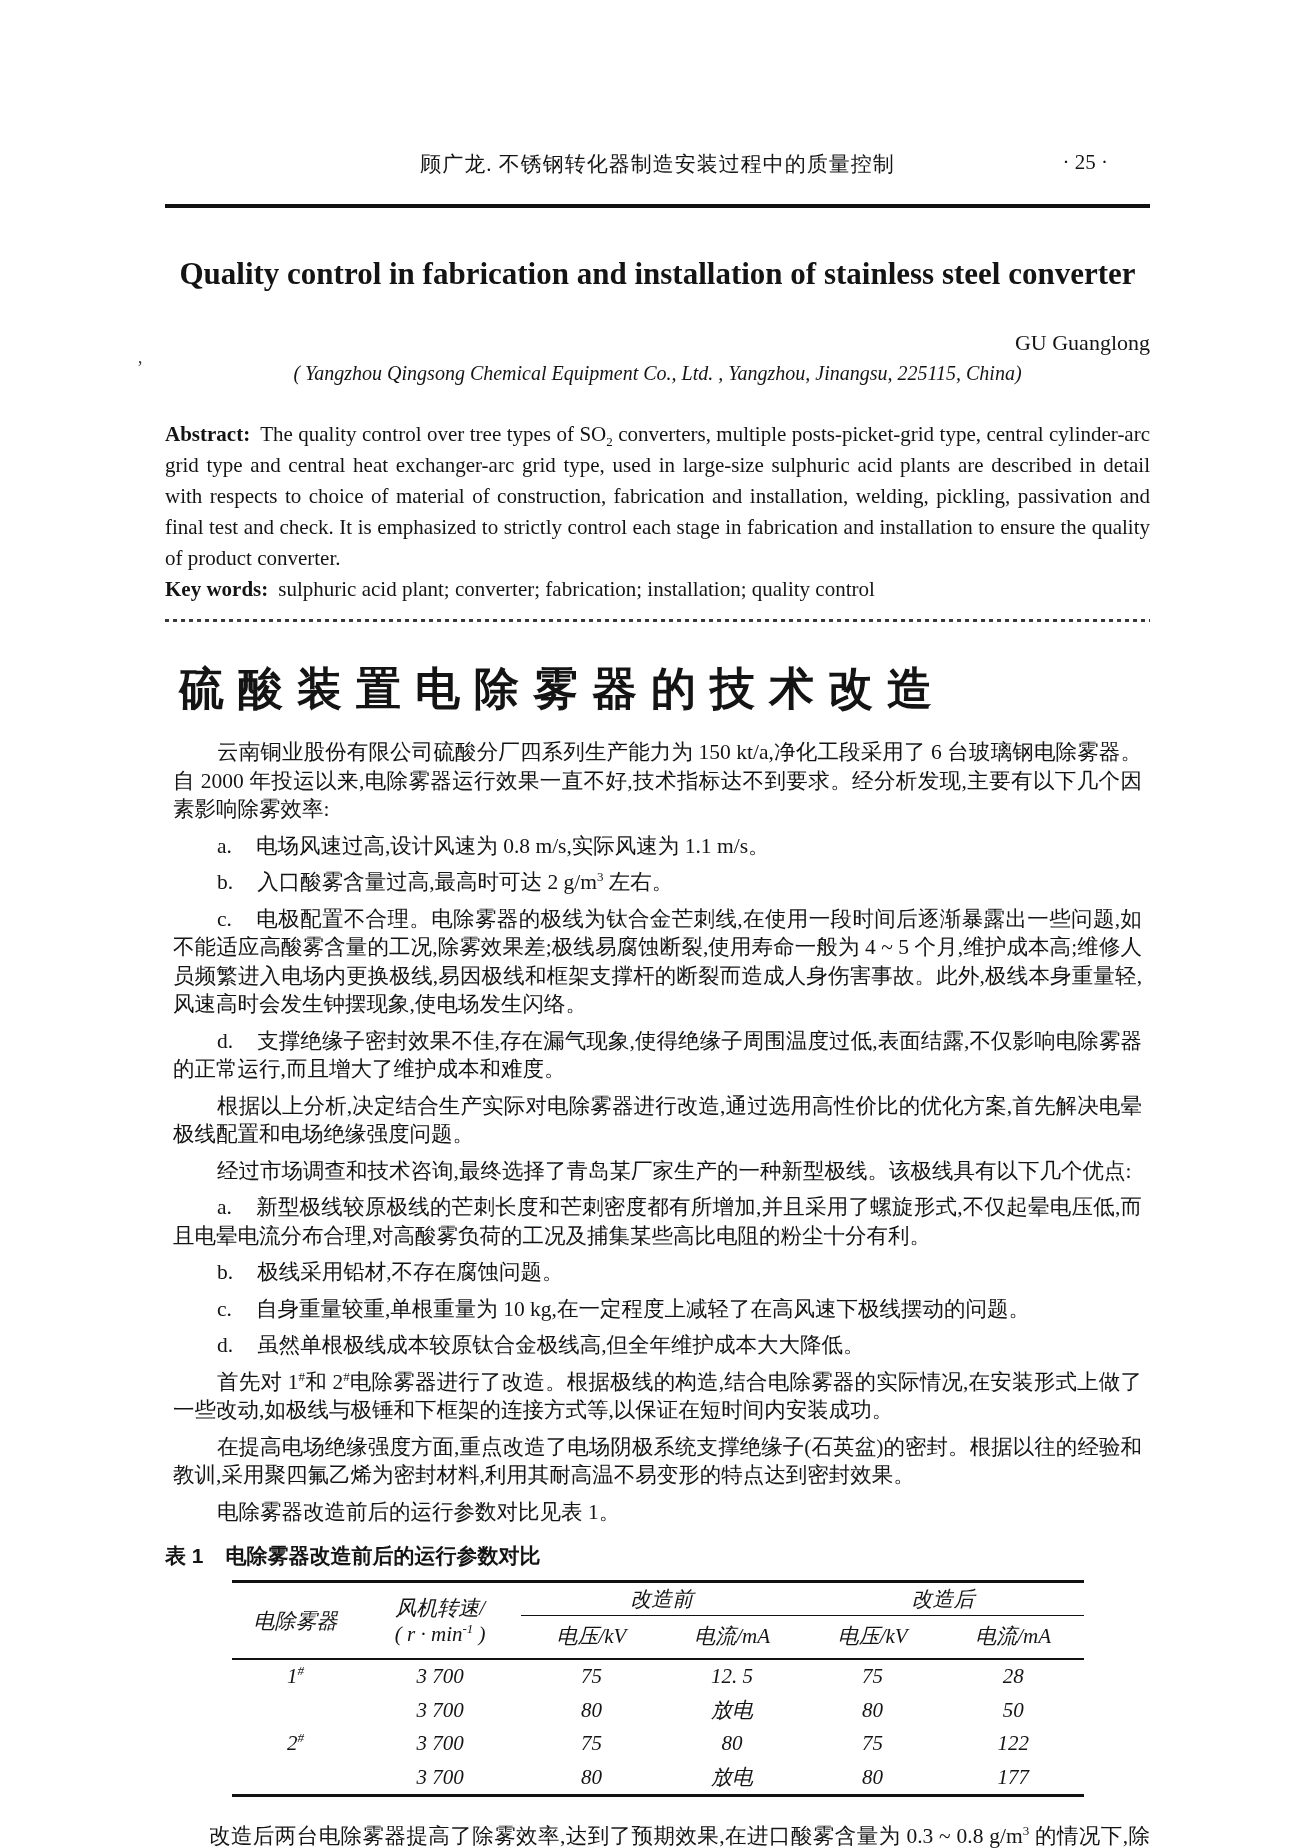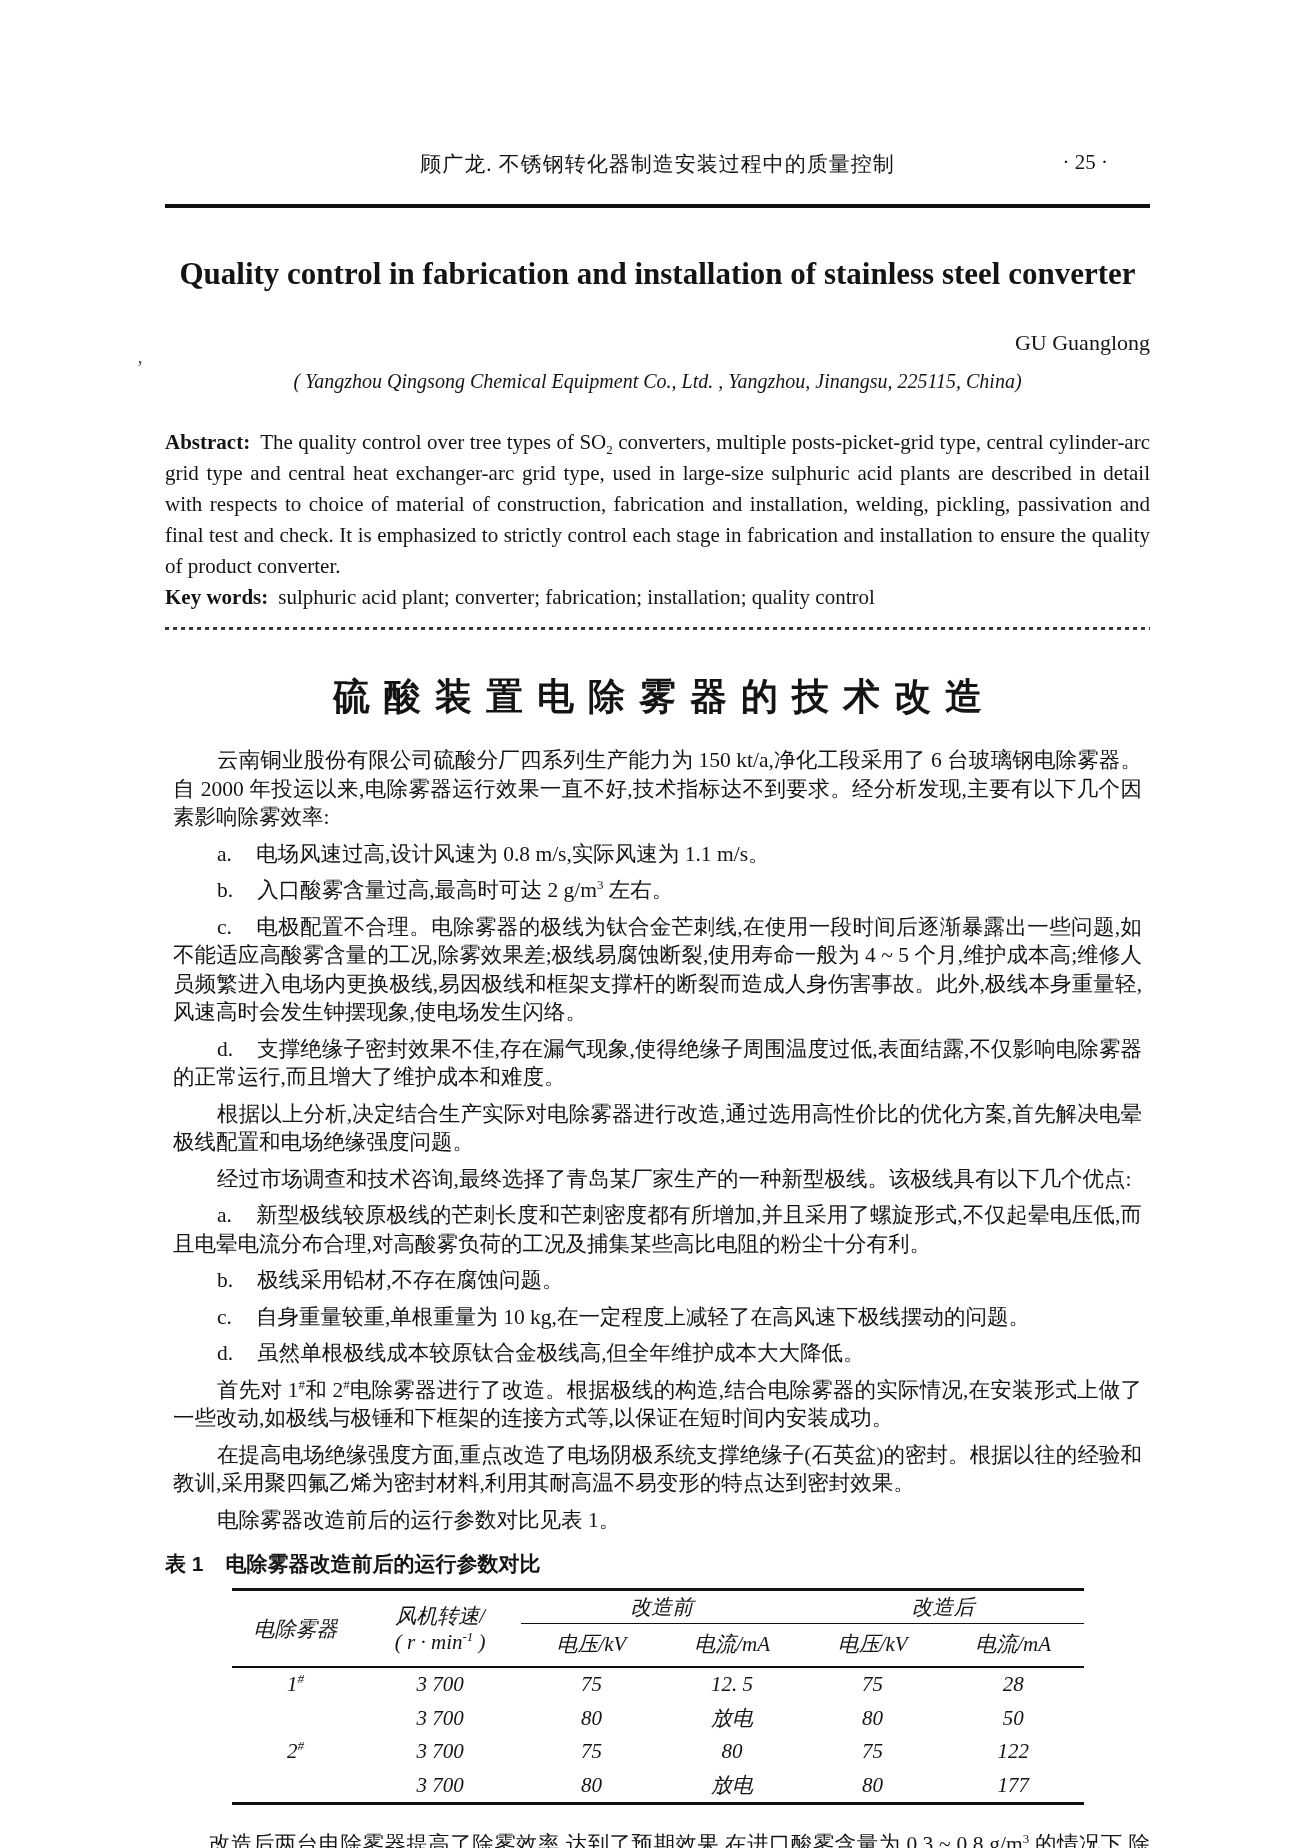--- a/index.html
+++ b/index.html
@@ -12,30 +12,30 @@
 
   
   .running-head{position:relative;height:30px;font-size:21px;}
   .running-title{position:absolute;left:0;right:0;text-align:center;letter-spacing:1px;}
   .page-number{position:absolute;right:42px;top:0;}
   .head-rule{height:4px;background:#111;margin-top:24px;}
 
   
   .en-title{font-size:31px;font-weight:bold;text-align:center;margin:46px 0 0 0;line-height:40px;}
   .author{font-size:22px;text-align:right;margin-top:36px;}
-  .affiliation{font-size:20px;font-style:italic;text-align:center;margin-top:14px;}
+  .affiliation{font-size:20px;font-style:italic;text-align:center;margin-top:6px;}
   .artifact{position:absolute;left:-28px;top:358px;font-size:18px;color:#333;}
   .abstract,.keywords{font-size:21px;line-height:31px;text-align:justify;margin:0;}
   .abstract{margin-top:34px;}
   .lead-label{font-weight:bold;margin-right:10px;font-family:"Liberation Serif","DejaVu Serif",serif;}
   .dotted-divider{margin-top:14px;height:3px;
     background:repeating-linear-gradient(90deg,#3a3a3a 0 4px,transparent 4px 8px);}
 
   
-  .cn-title{font-size:37px;font-weight:bold;text-align:center;letter-spacing:14px;
+  .cn-title{font-size:45px;font-weight:bold;letter-spacing:14px;
     margin:44px 0 0 0;line-height:46px;text-indent:14px;}
   .cn-body{margin-top:26px;font-size:21.5px;line-height:28.5px;text-align:justify;}
   .body-para{margin:8px;text-indent:44px;}
   .item-label{margin-right:24px;}
   sup{font-size:13px;line-height:0;}
   sub{font-size:13px;line-height:0;}
 
   
   .table-caption{margin-top:16px;text-align:left;font-size:21px;font-weight:bold;
     font-family:"Liberation Sans","DejaVu Sans",sans-serif;}

